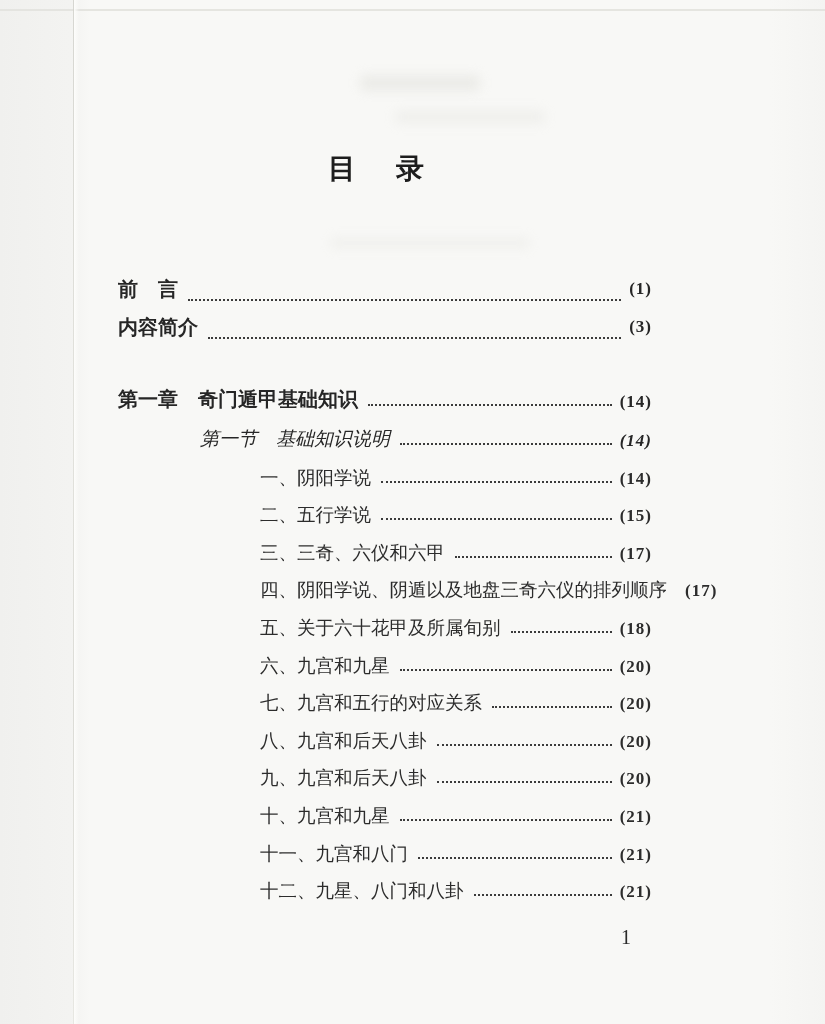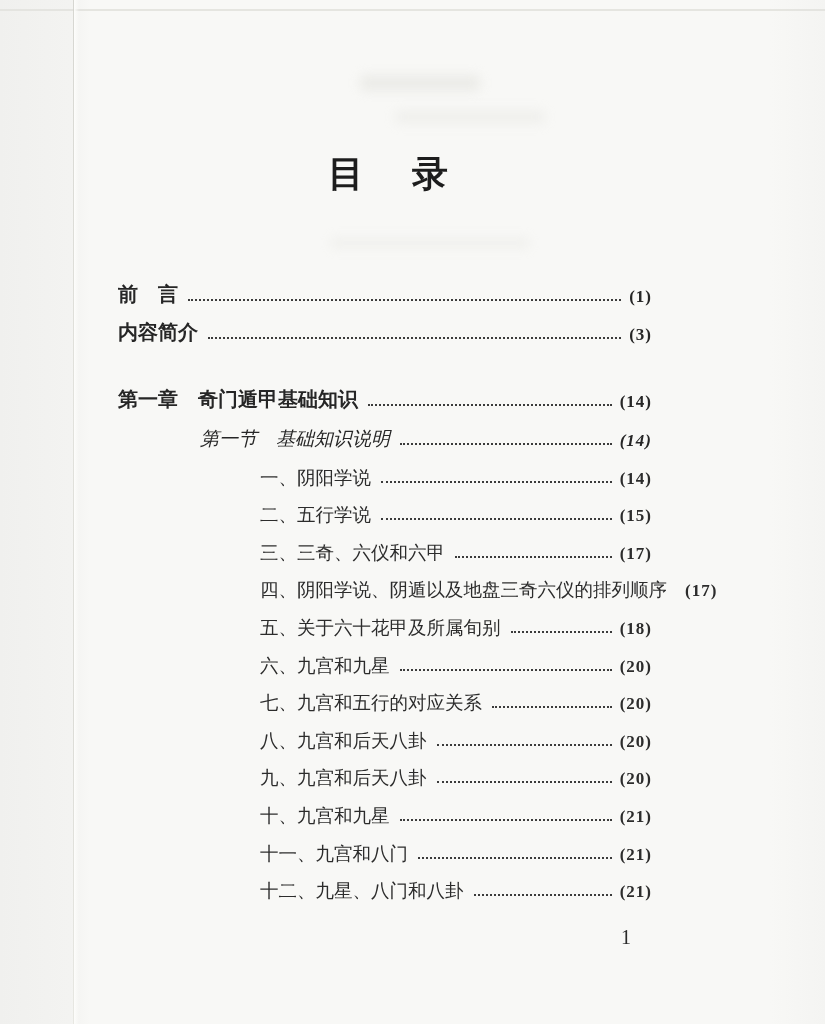--- a/index.html
+++ b/index.html
@@ -30,39 +30,39 @@
   }
   
   .smudge { position: absolute; background: #dcdcd6; filter: blur(6px); opacity: .45; border-radius: 4px; }
   .smudge.s1 { left: 360px; top: 75px;  width: 120px; height: 16px; }
   .smudge.s2 { left: 395px; top: 110px; width: 150px; height: 14px; opacity: .3; }
   .smudge.s3 { left: 330px; top: 238px; width: 200px; height: 10px; opacity: .3; }
 
   .toc-title {
     position: absolute; left: 328px; top: 150px;
     font-family: Liberation Sans, sans-serif;
-    font-size: 36px; font-weight: 700; letter-spacing: 6px;
+    font-size: 28px; font-weight: 700; letter-spacing: 6px;
     color: #1d1d1d; white-space: nowrap;
   }
 
   .toc-list { position: absolute; left: 118px; top: 270px; width: 534px; }
   .toc-row { display: flex; align-items: flex-end; }
   .toc-row .lab { white-space: nowrap; }
   .toc-row .dots {
     flex: 1 1 auto; min-width: 0; align-self: flex-end;
     border-bottom: 2.5px dotted #3b3b3b;
     margin: 0 8px 7px 10px; height: 0;
   }
   .toc-row .pg {
     white-space: nowrap;
     font-family: "Liberation Serif", serif;
     font-size: 17px; font-weight: 600; letter-spacing: 1px;
     padding-bottom: 1px;
   }
-  .lv-front   { height: 38px; font-size: 20px; font-weight: 700; }
+  .lv-front   { height: 38px; font-size: 20px; font-weight: 700; align-items: center; }
   .lv-chapter { height: 38px; margin-top: 29px; font-size: 20px; font-weight: 700; justify-content: flex-end; }
   .lv-section { height: 39px; font-size: 19px; font-weight: 500; padding-left: 82px; font-style: italic; }
   .lv-item    { height: 37.6px; font-size: 18.5px; font-weight: 500; padding-left: 142px; color: #2c2c2c; }
   .toc-row.no-dots .dots { border-bottom: none; }
 
   .page-number {
     position: absolute; left: 621px; top: 926px;
     font-family: "Liberation Serif", serif;
     font-size: 20px; color: #2a2a2a;
   }

